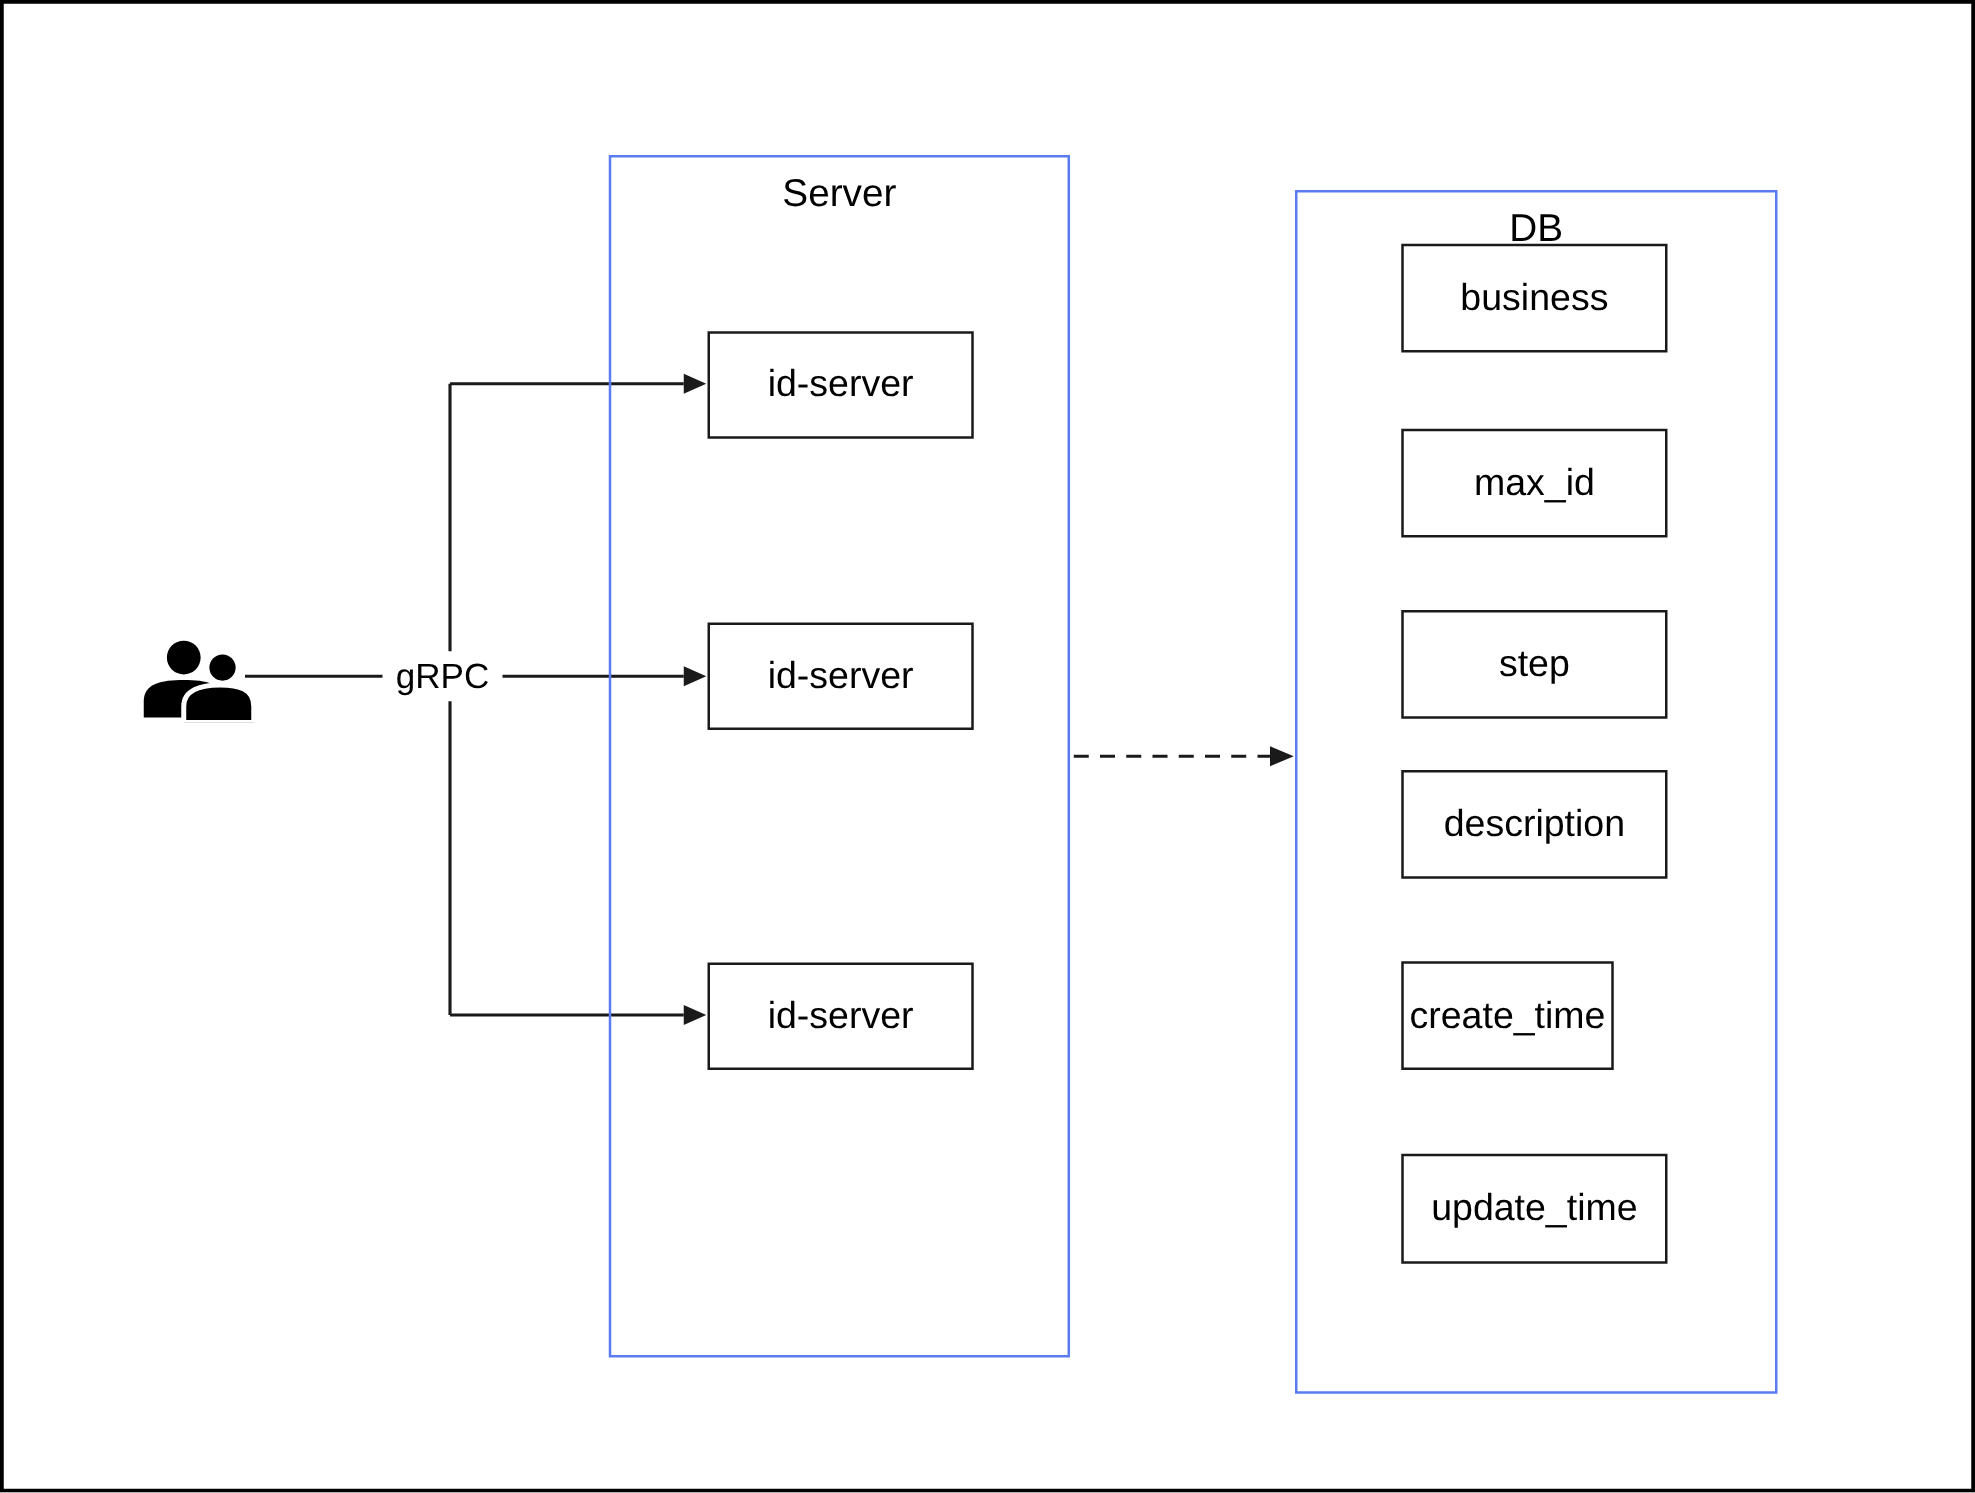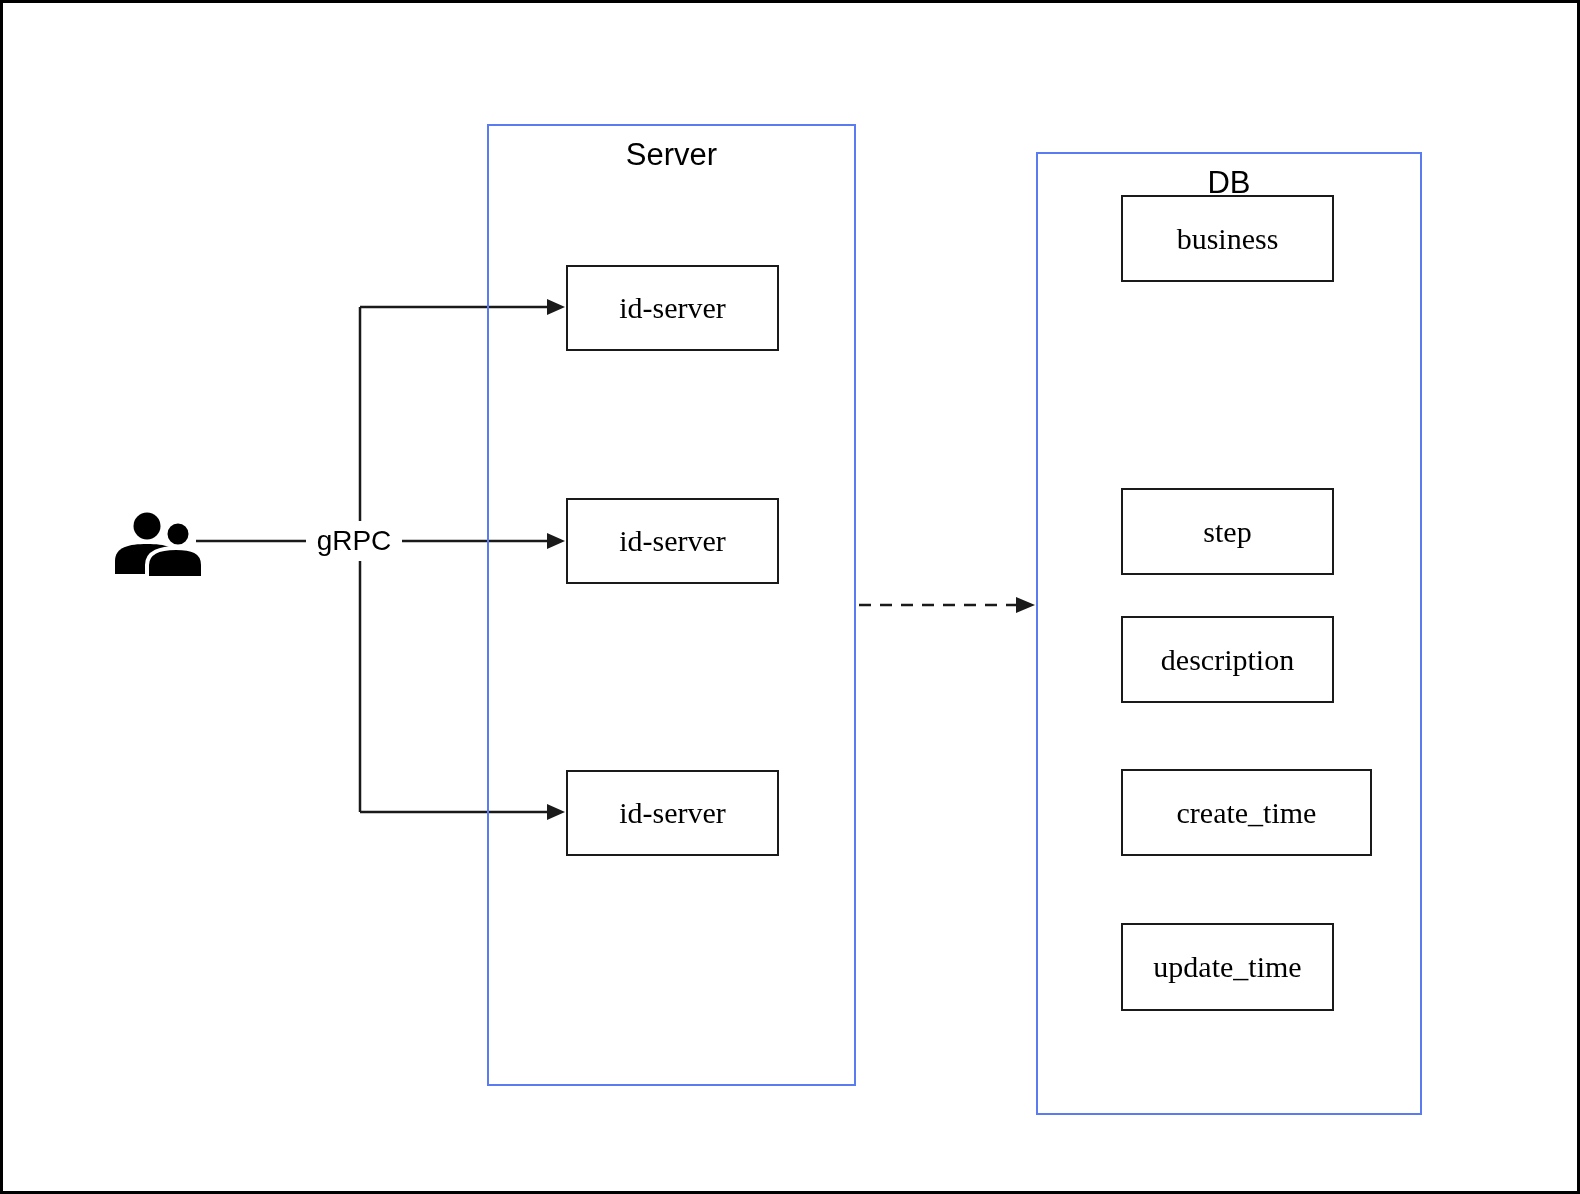--- a/index.html
+++ b/index.html
@@ -40,21 +40,20 @@
     font-size:31px;
     line-height:34px;
   }
   .node{
     position:absolute;
     box-sizing:border-box;
     border:2px solid var(--box-border);
     background:var(--background);
     display:flex;align-items:center;justify-content:center;
     font-size:30px;
-    font-family:Liberation Serif, serif;
   }
   .grpc-label{
     position:absolute;left:303px;top:518px;width:96px;height:40px;
     background:var(--background);
     display:flex;align-items:center;justify-content:center;
     font-size:28px;
   }
   .actor-icon{
     position:absolute;left:106px;top:499px;width:96px;height:76px;
   }
@@ -104,26 +103,29 @@
     <span>id-server</span>
   </div>
 
   <div class="container" style="left:1033px;top:121px;width:386px;height:963px;margin-top:28px;">
     <div class="container-title">DB</div>
   </div>
 
   <div class="node" style="left:1118px;top:192px;width:213px;height:87px;">
     <span>business</span>
   </div>
+  <div class="node" style="left:1118px;top:340px;width:213px;height:87px;">
+    <span>max_id</span>
+  </div>
   <div class="node" style="left:1118px;top:485px;width:213px;height:87px;justify-content:center;">
     <span>step</span>
   </div>
   <div class="node" style="left:1118px;top:613px;width:213px;height:87px;">
     <span>description</span>
   </div>
-  <div class="node" style="left:1118px;top:766px;width:251px;height:87px;">
+  <div class="node" style="left:1118px;top:766px;width:170px;height:87px;">
     <span>create_time</span>
   </div>
   <div class="node" style="left:1118px;top:920px;width:213px;height:88px;text-align:right;">
     <span>update_time</span>
   </div>
 
 </div>
 
 </body></html>

